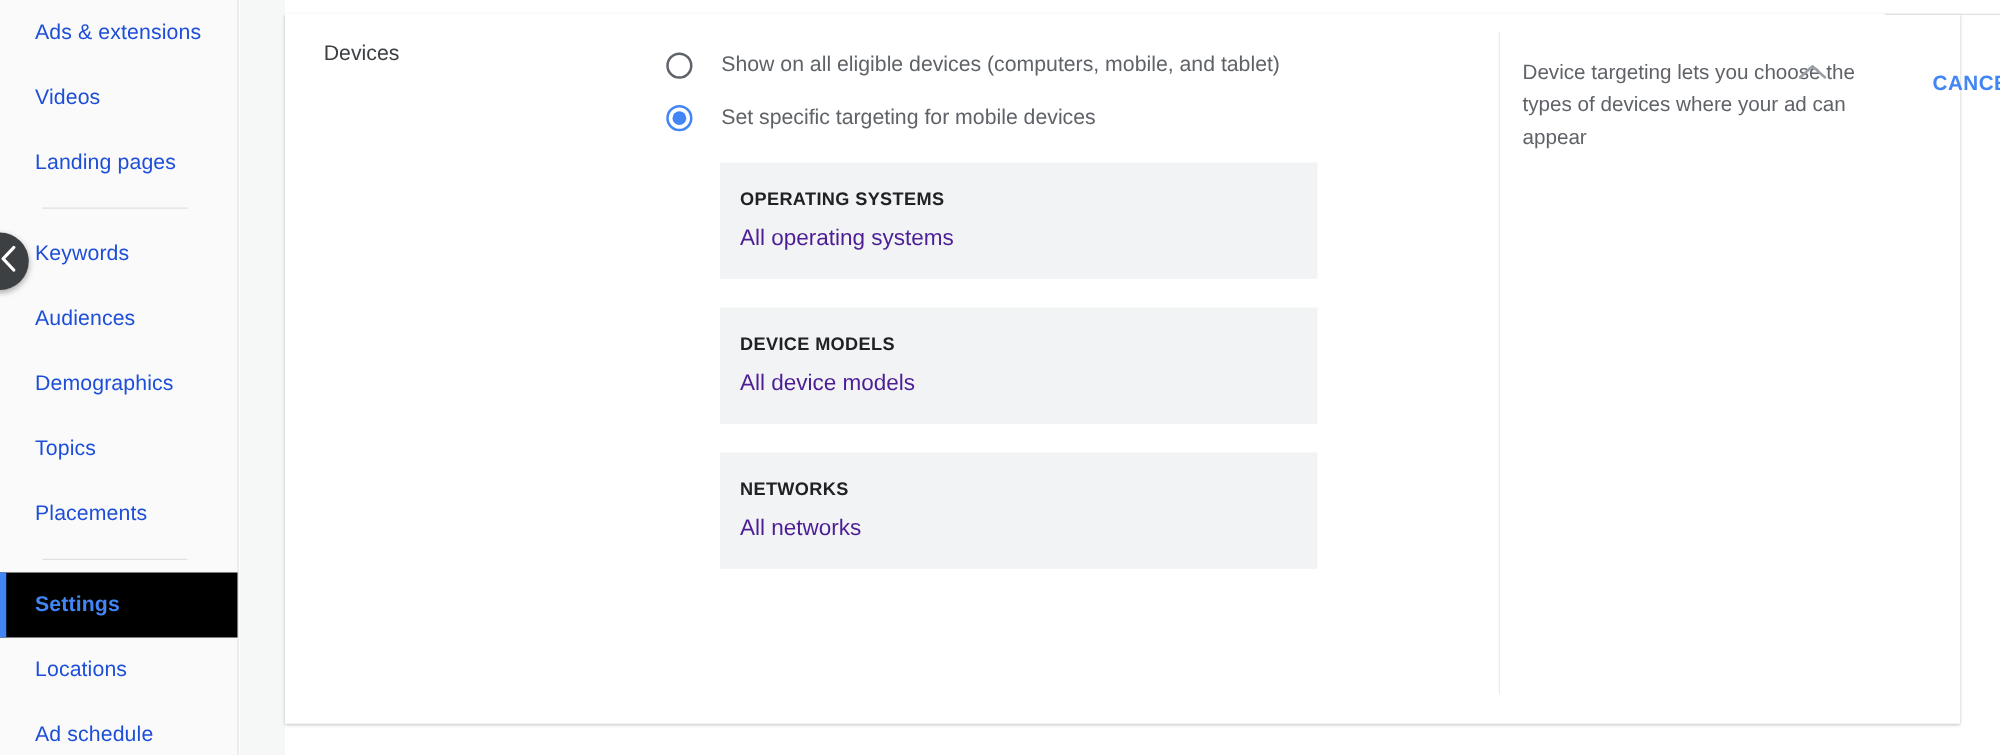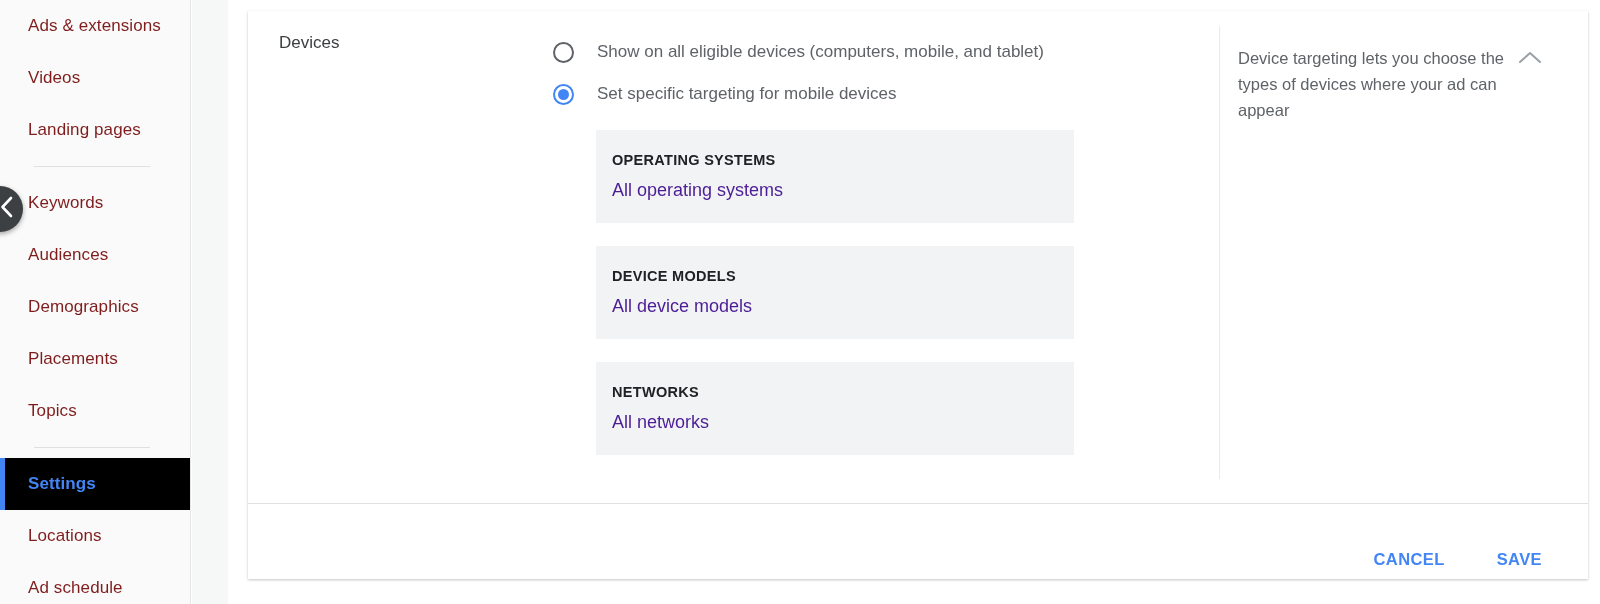--- a/index.html
+++ b/index.html
@@ -16,21 +16,21 @@
     position: absolute; left: 0; top: 0; width: 191px; height: 604px;
     background: #fafafa;
     border-right: 1px solid #e4e4e4;
   }
   .nav-item {
     position: relative;
     height: 52px;
     display: flex; align-items: center;
     padding-left: 28px;
     font-size: 17px;
-    color: #7f1d1d;
+    color: #1d4ed8;
     letter-spacing: .1px;
     white-space: nowrap;
     cursor: pointer;
   }
   .nav-item.selected {
     background: #000000;
     color: #4285f4;
     font-weight: 700;
   }
   .nav-item.selected::before {
@@ -63,21 +63,21 @@
     background: #f6f7f7;
   }
 
   
   #card {
     position: absolute;
     left: 228px; top: 11px;
     width: 1340px; height: 568px;
     background: #ffffff;
     box-shadow: 0 1px 3px rgba(0,0,0,.14), 0 1px 2px rgba(0,0,0,.10);
-    display: flex; flex-direction: column; margin-left: 20px;
+    display: flex; flex-direction: row;
   }
   #card-body { flex: 1 1 auto; position: relative; display: flex; }
 
   #card-left { width: 971px; position: relative; padding: 22px 0 0 0; }
 
   #section-title {
     position: absolute; left: 31px; top: 22px;
     font-size: 17px; color: #3c4043;
   }
 
@@ -191,24 +191,24 @@
     <div class="nav-item">
       <span>Keywords</span>
     </div>
     <div class="nav-item">
       <span>Audiences</span>
     </div>
     <div class="nav-item">
       <span>Demographics</span>
     </div>
     <div class="nav-item">
+      <span>Topics</span>
+    </div>
+    <div class="nav-item">
       <span>Placements</span>
-    </div>
-    <div class="nav-item">
-      <span>Topics</span>
     </div>
     <div class="nav-sep"></div>
     <div class="nav-item selected">
       <span>Settings</span>
     </div>
     <div class="nav-item">
       <span>Locations</span>
     </div>
     <div class="nav-item">
       <span>Ad schedule</span>

